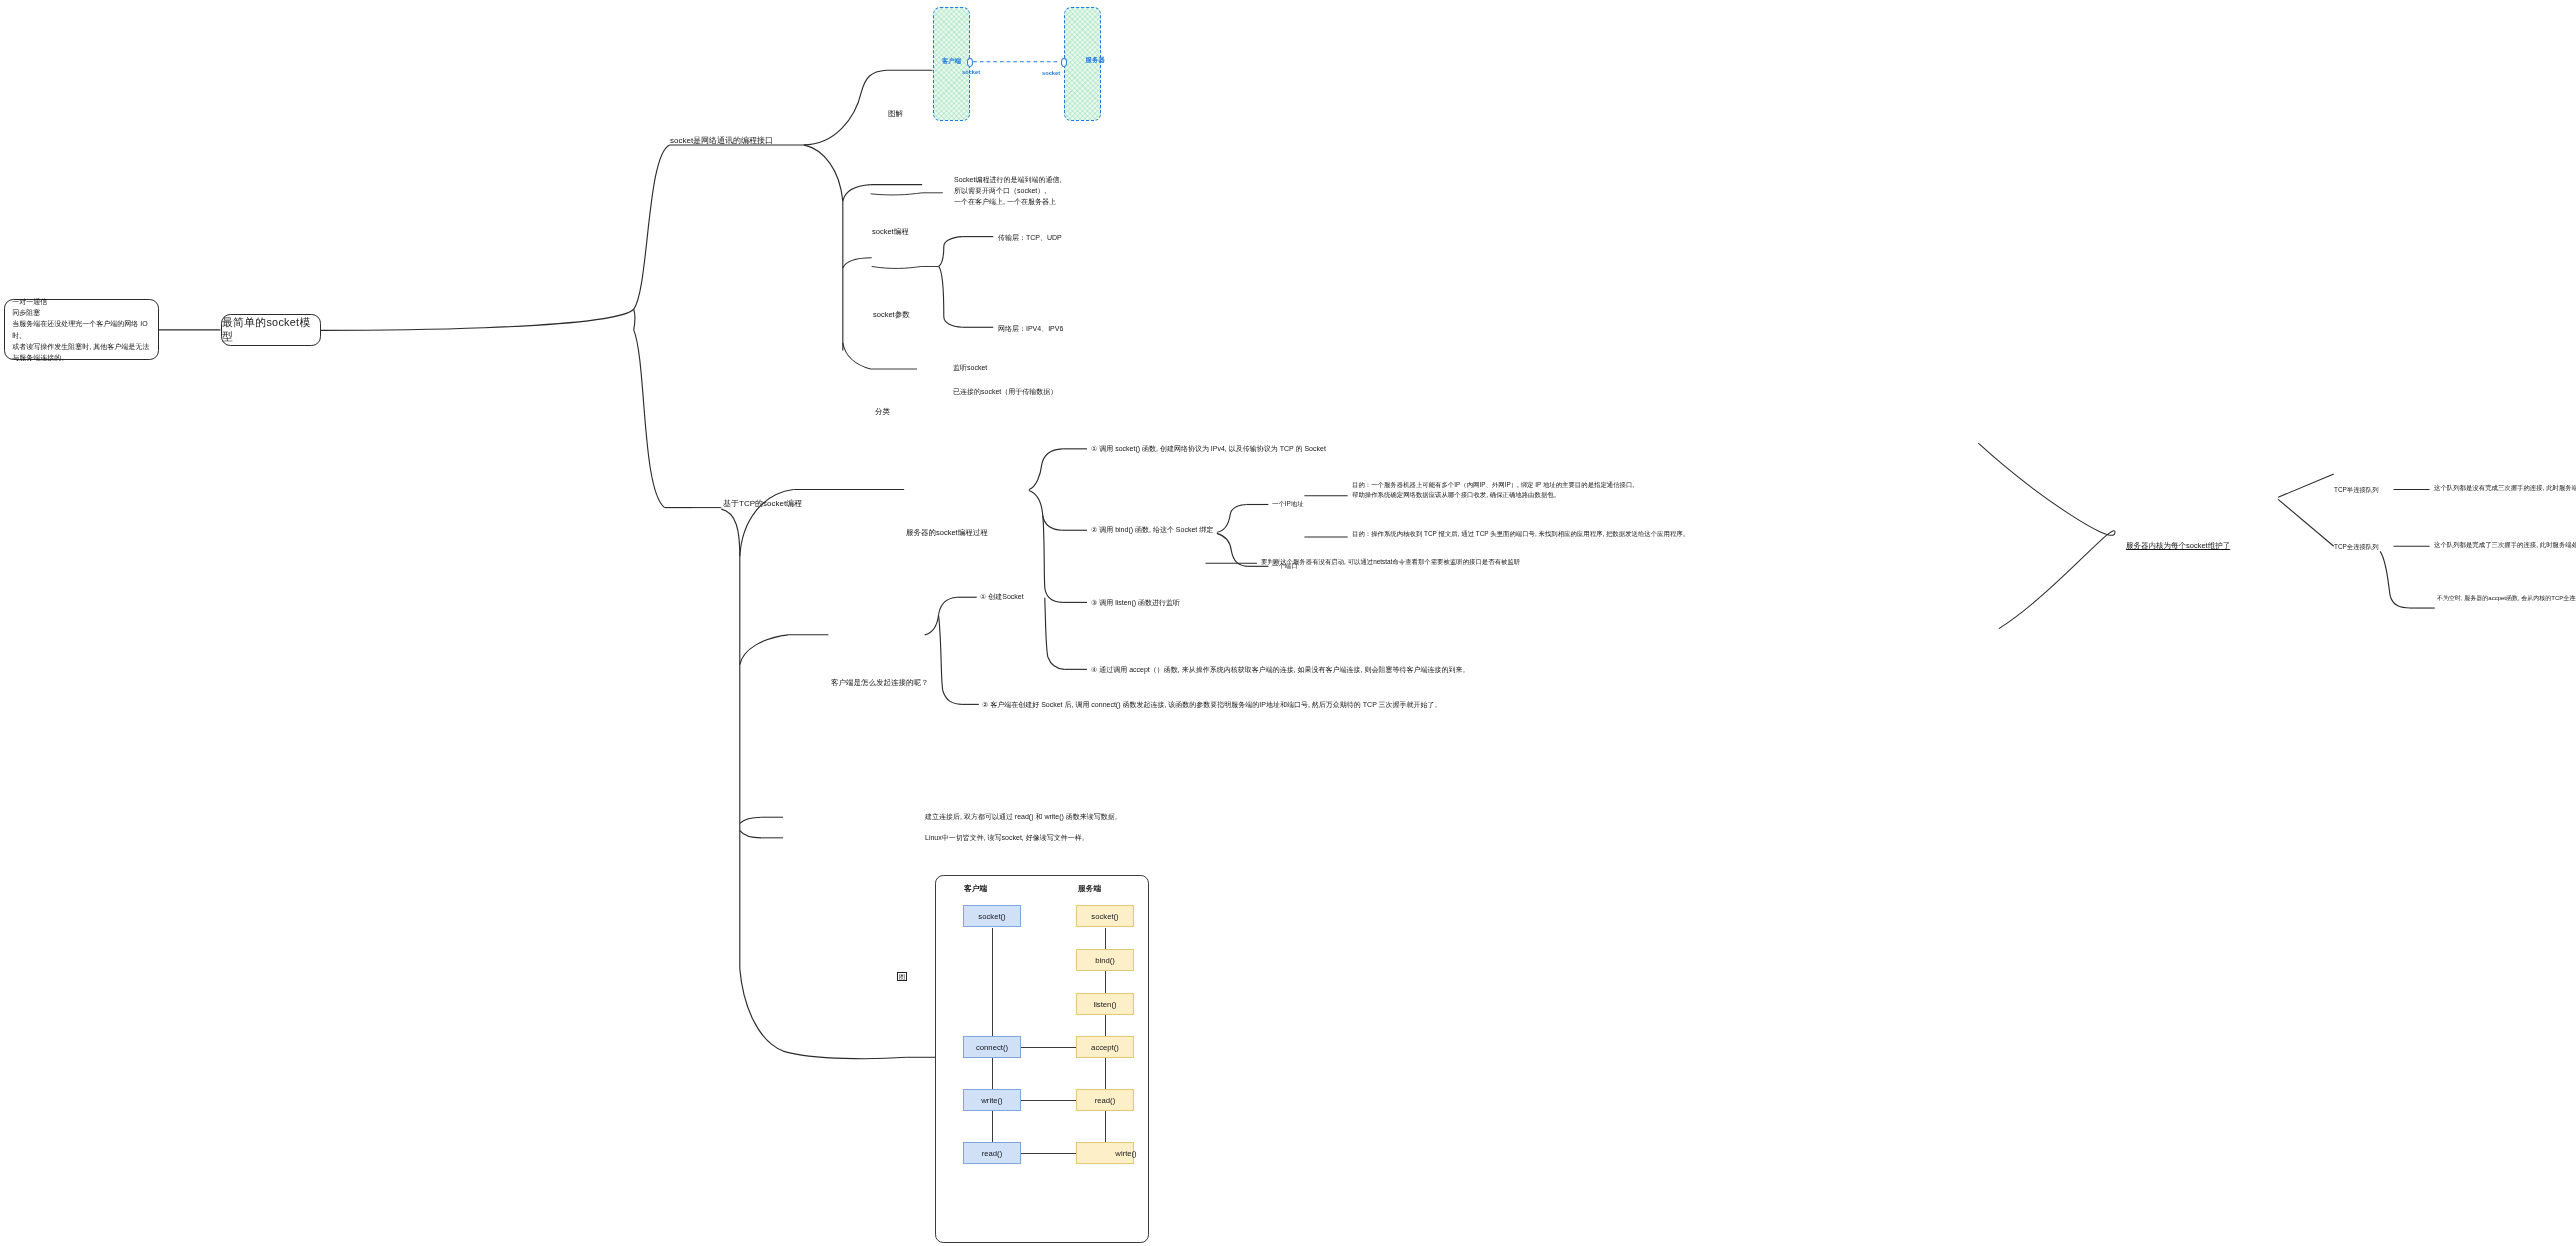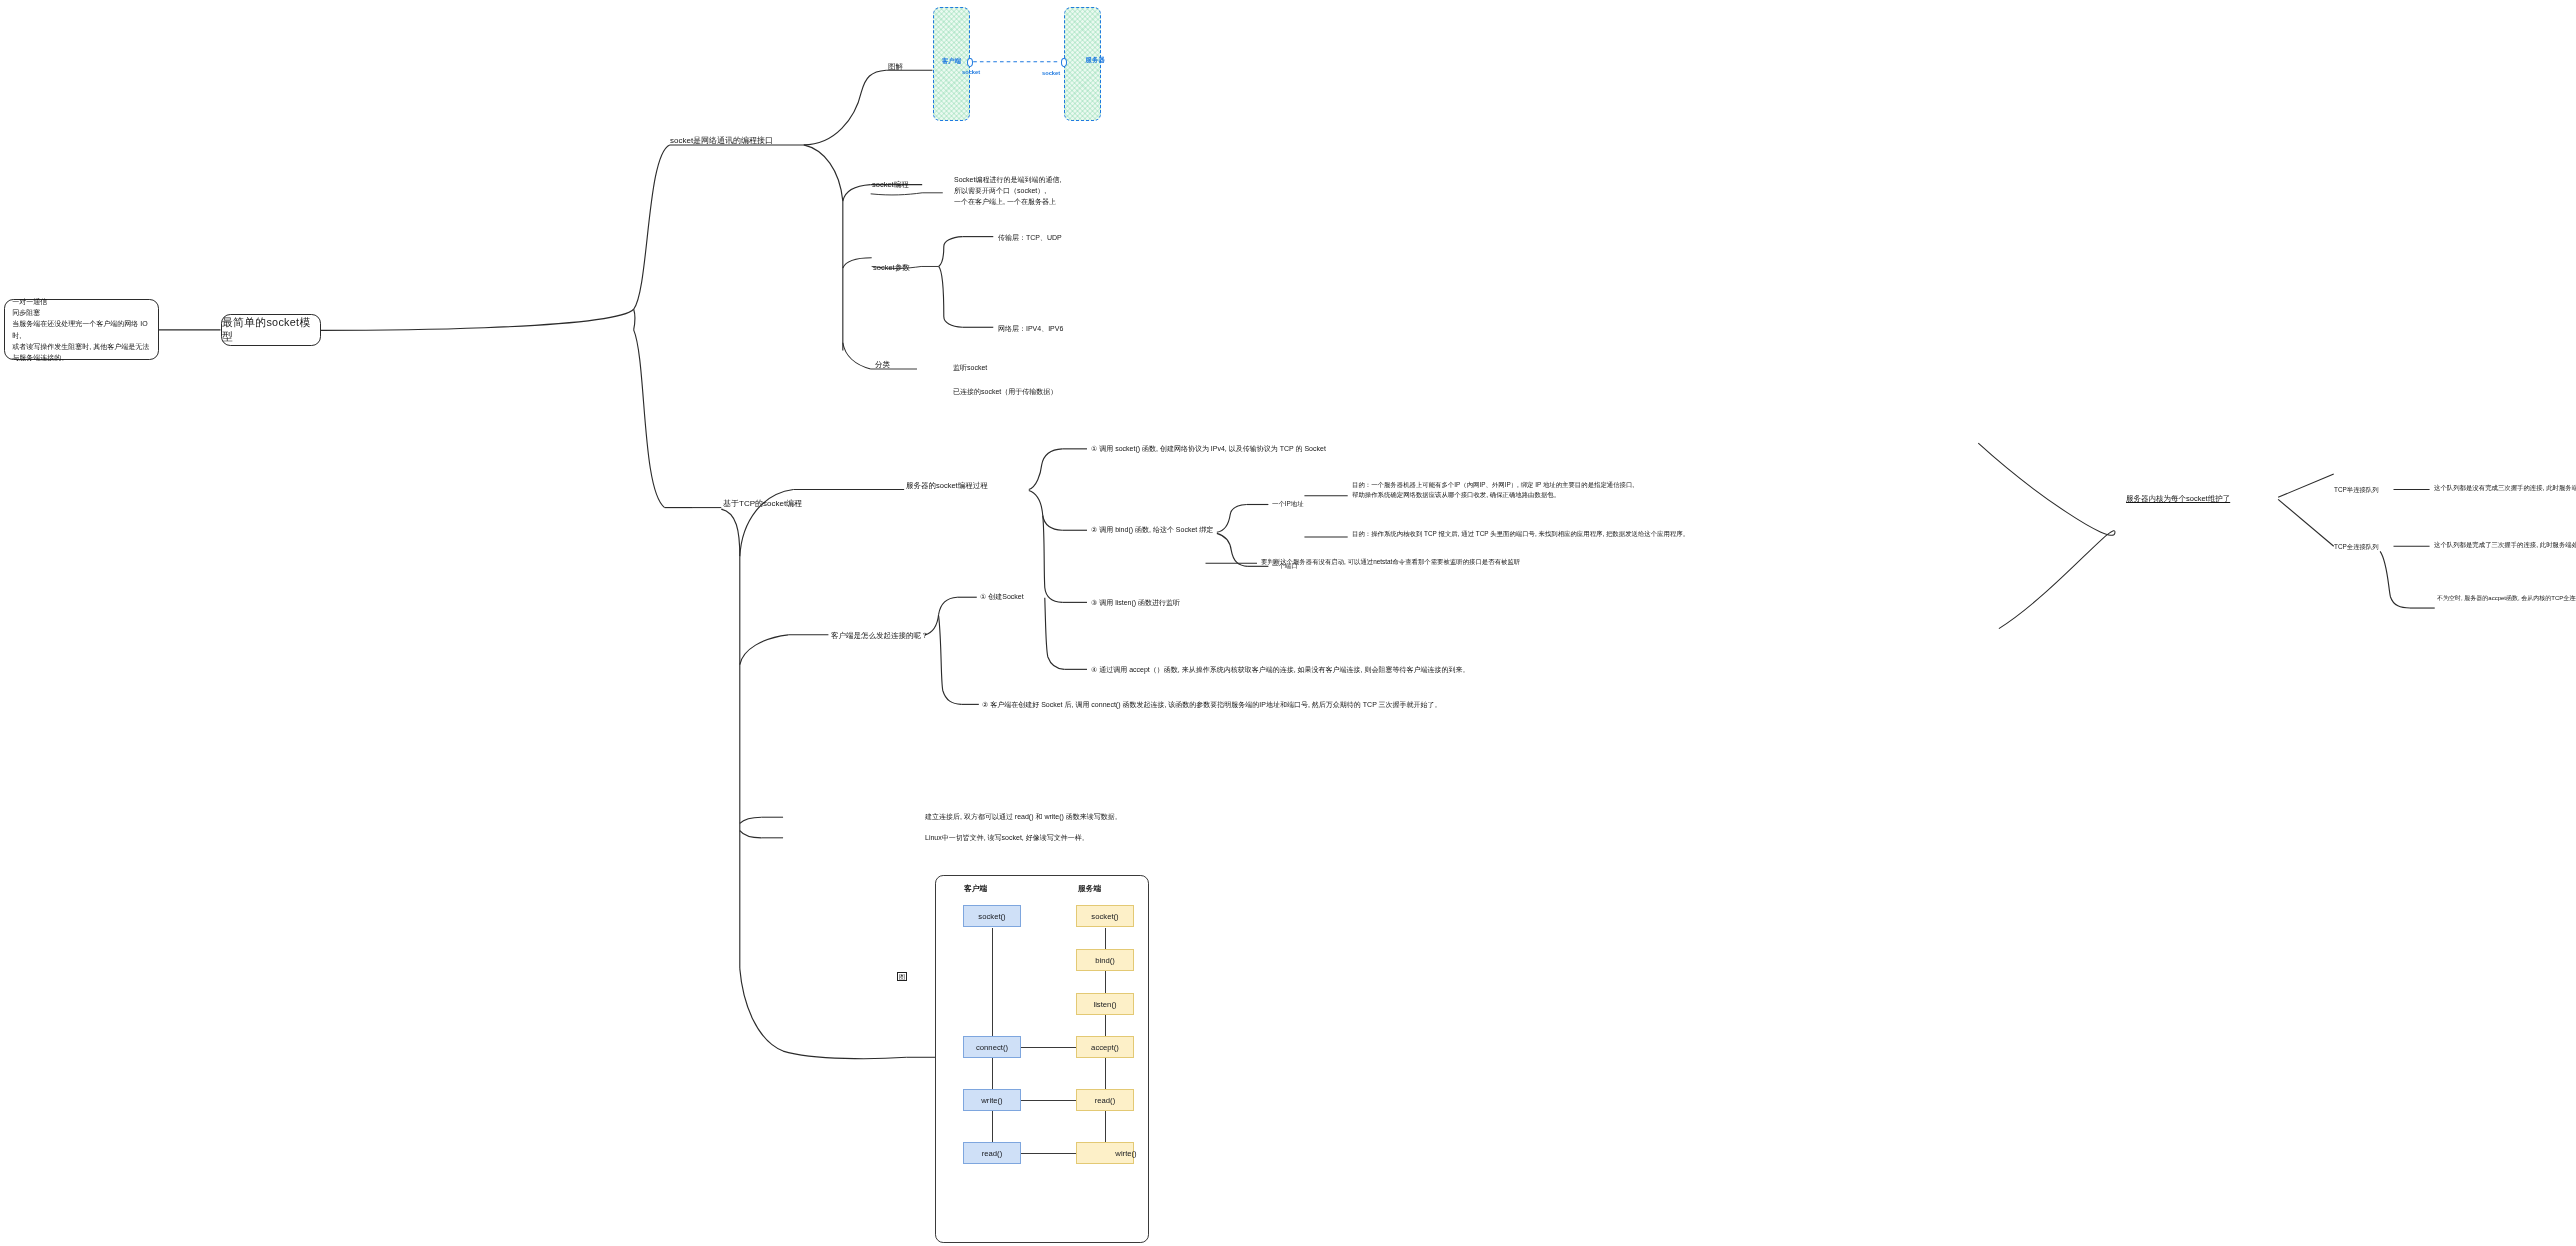--- a/index.html
+++ b/index.html
@@ -58,21 +58,21 @@
     justify-content: center;
   }
   #root-box .txt {
     font-size: 10.8px;
     font-weight: 400;
     letter-spacing: 0.3px;
   }
 
   
   .lbl-1 { font-size: 8px; font-weight: 500; }
-  .lbl-2 { font-size: 7.5px; }
+  .lbl-2 { font-size: 7.5px; margin-top: 47px; }
   .body-text { font-size: 7px; line-height: 1.58; white-space: pre-line; }
   .small-text { font-size: 6.4px; line-height: 1.55; white-space: pre-line; }
   .tiny-text { font-size: 6px; line-height: 1.5; white-space: pre-line; }
 
   
   #illus {
     position: absolute;
     left: 933px; top: 5.2px;
     width: 335px; height: 111px;
   }

